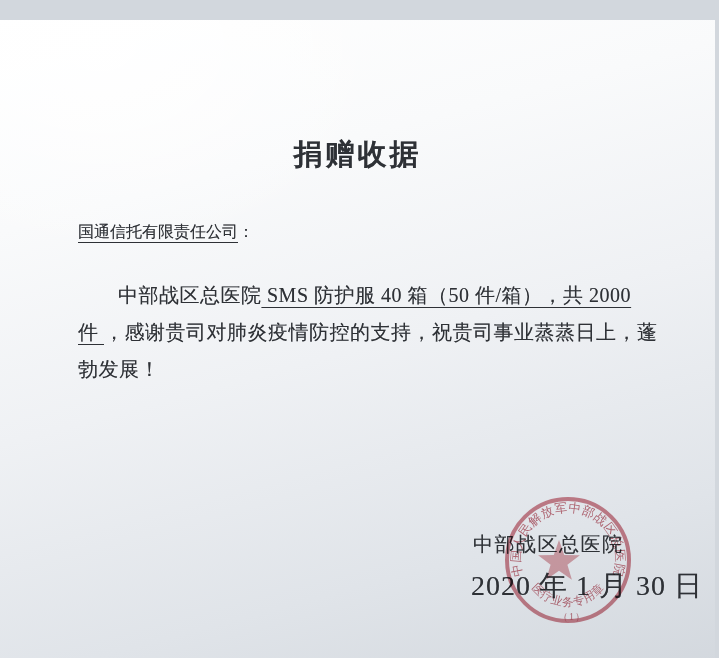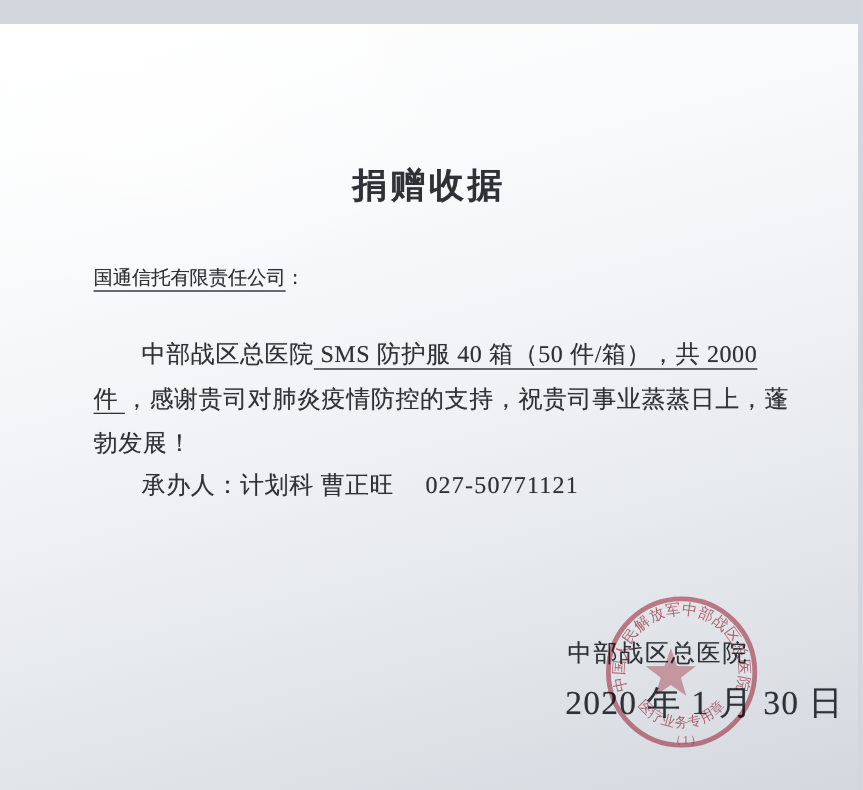--- a/index.html
+++ b/index.html
@@ -100,21 +100,20 @@
   <h1 class="doc-title ink">捐赠收据</h1>
 
   <div class="addressee ink"><span class="u">国通信托有限责任公司</span><span>：</span></div>
 
   <div class="bline line1 indent ink"><span>中部战区总医院</span><span class="u">&nbsp;SMS 防护服 40 箱（50 件/箱），共 2000</span></div>
 
   <div class="bline line3 ink">勃发展！</div>
 
   <div class="bline line2 ink"><span class="u">件&nbsp;</span><span>，感谢贵司对肺炎疫情防控的支持，祝贵司事业蒸蒸日上，蓬</span></div>
 
-  <div class="bline contact indent ink"><span>承办人：</span><span>计划科 曹正旺</span><span class="contact-phone">027-50771121</span></div>
 
   <div class="sig-org ink">中部战区总医院</div>
 
   <div class="sig-date ink">2020 年 1 月 30 日</div>
 
   <svg class="seal-svg" width="719" height="658" viewBox="0 0 719 658" aria-hidden="true">
     <defs>
       <path id="sealTopArc" d="M 522.9 556.4 A 48 48 0 1 1 613.1 556.4" fill="none"></path>
       <path id="sealBottomArc" d="M 531.3 567.7 A 46 46 0 0 0 604.7 567.7" fill="none"></path>
     </defs>

